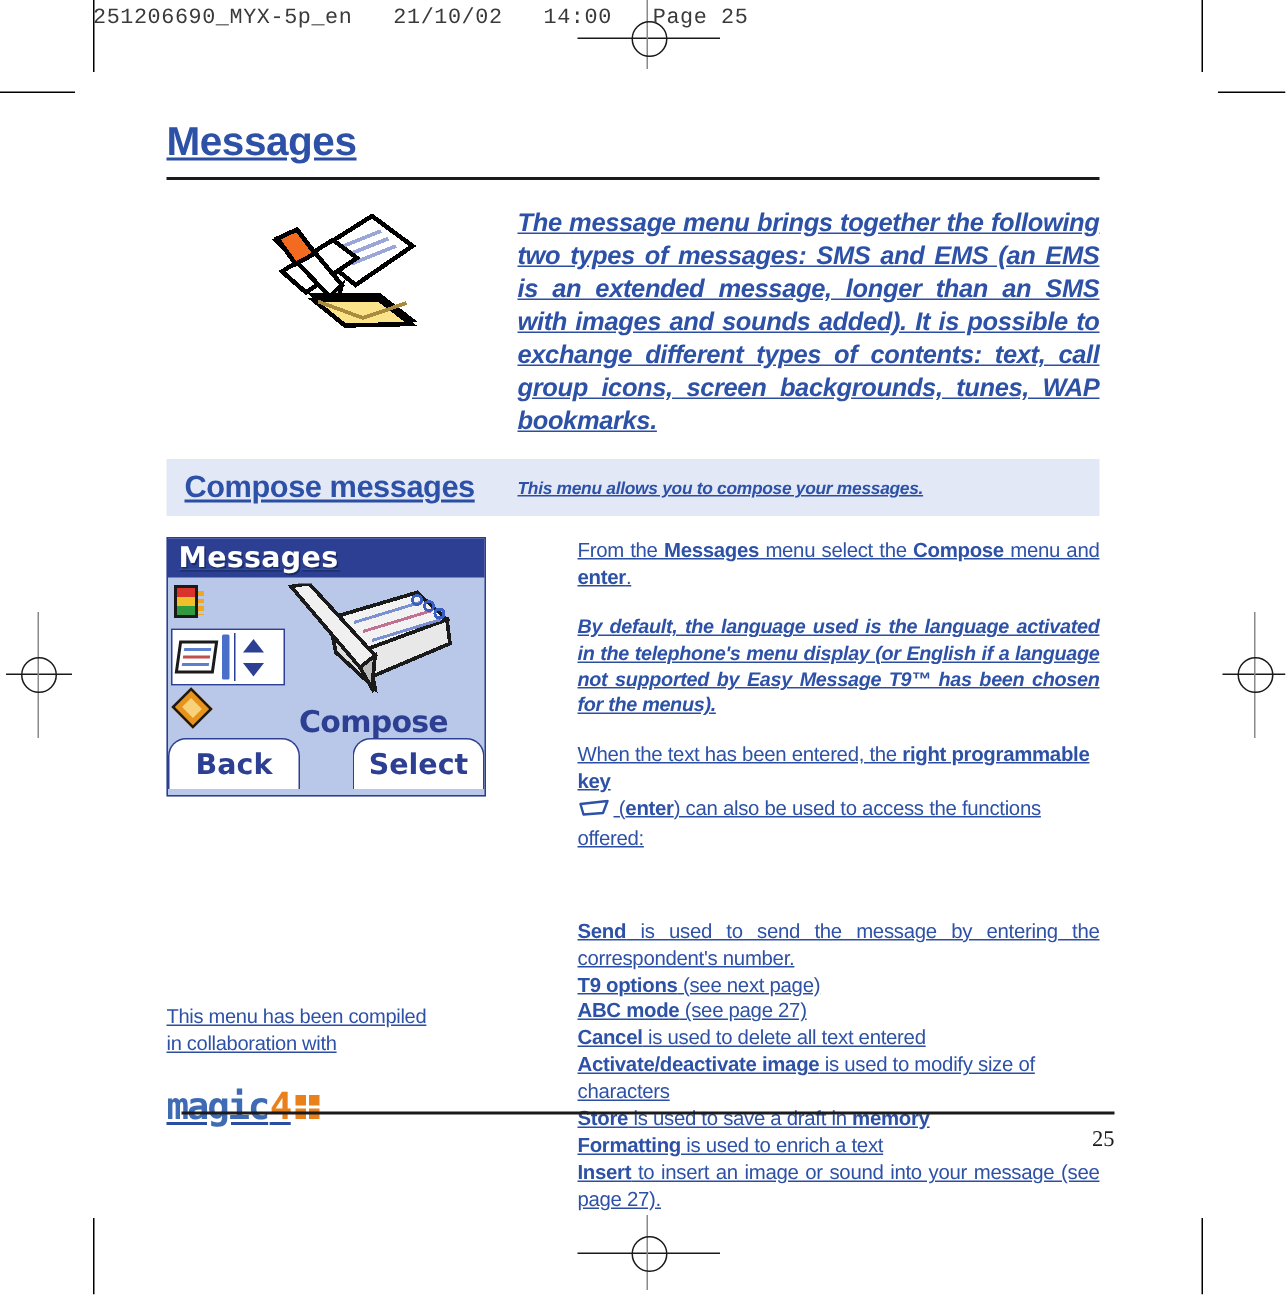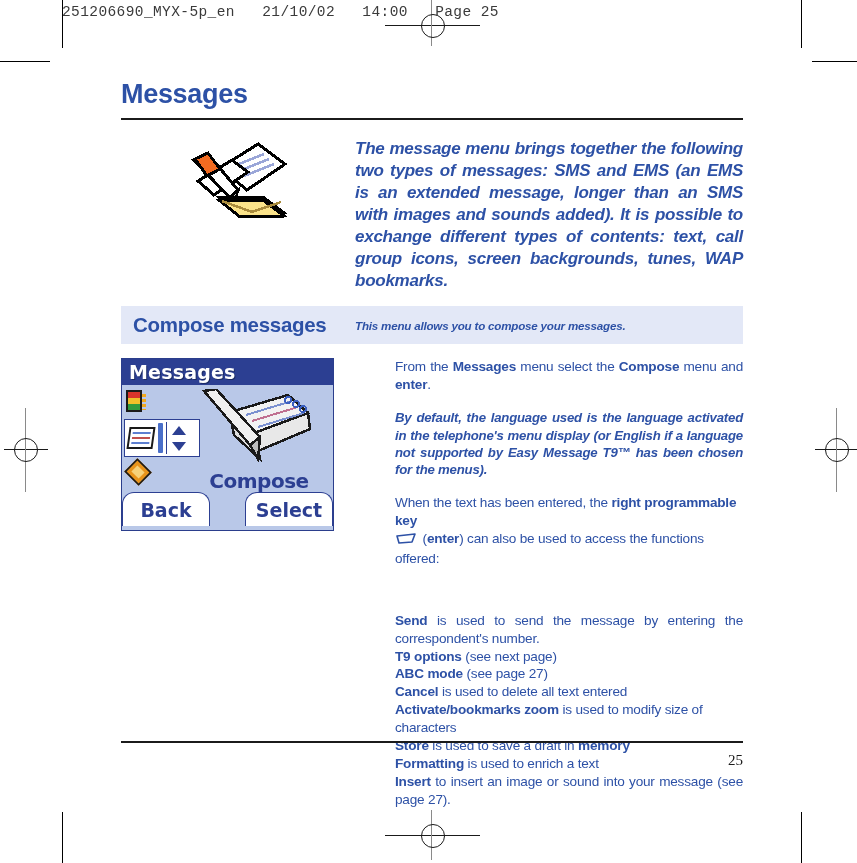--- a/index.html
+++ b/index.html
@@ -36,23 +36,24 @@
     font-family: "Liberation Mono", monospace;
     font-size: 14.5px;
     color: #3a3a3a;
     letter-spacing: 0.4px;
     white-space: pre;
   }
 
   
   .page {
     position: absolute;
-    left: 121px;
+    left: 111px;
     top: 80px;
     width: 622px;
+    text-decoration: underline;
   }
 
   .page-title {
     font-size: 27px;
     font-weight: bold;
     color: #2d51a6;
     letter-spacing: -0.3px;
     line-height: 1.1;
     margin: 0 0 8px 0;
   }
@@ -459,20 +460,33 @@
 
           <div class="compose-label">Compose</div>
         </div>
 
         <div class="softkeys">
           <div class="skey">Back</div>
           <div class="skey">Select</div>
         </div>
       </div>
 
+      <div class="note" style="margin-top:138px;">
+        <span>This menu has been compiled in collaboration with</span>
+        <div class="magic-logo">
+          <span class="magic-word">magic</span>
+          <span class="magic-four">4</span>
+          <span class="magic-dots">
+              <i></i>
+              <i></i>
+              <i></i>
+              <i></i>
+            </span>
+        </div>
+      </div>
     </div>
 
     <div class="col-right">
 
       <p>
         <span>From the </span><b>Messages</b><span> menu select the </span><b>Compose</b><span> menu and </span><b>enter</b><span>.</span>
       </p>
 
       <div class="gap"></div>
 
@@ -489,21 +503,21 @@
         </span><span> (</span><b>enter</b><span>) can also be used to access the functions offered:</span>
       </p>
 
       <div class="gap" style="height:44px;"></div>
 
       <div>
         <p><b>Send</b><span> is used to send the message by entering the correspondent's number.</span></p>
         <p class="no-justify"><b>T9 options</b><span> (see next page)</span></p>
         <p class="no-justify"><b>ABC mode</b><span> (see page 27)</span></p>
         <p class="no-justify"><b>Cancel</b><span> is used to delete all text entered</span></p>
-        <p class="no-justify"><b>Activate/bookmarks zoom</b><span> is used to modify size of characters</span></p>
+        <p class="no-justify"><b>Activate/deactivate image</b><span> is used to modify size of characters</span></p>
         <p class="no-justify"><b>Store</b><span> is used to save a draft in </span><b>memory</b></p>
         <p class="no-justify"><b>Formatting</b><span> is used to enrich a text</span></p>
         <p><b>Insert</b><span> to insert an image or sound into your message (see page 27).</span></p>
       </div>
 
     </div>
   </div>
 </div>
 
 <div class="footer-rule"></div>

